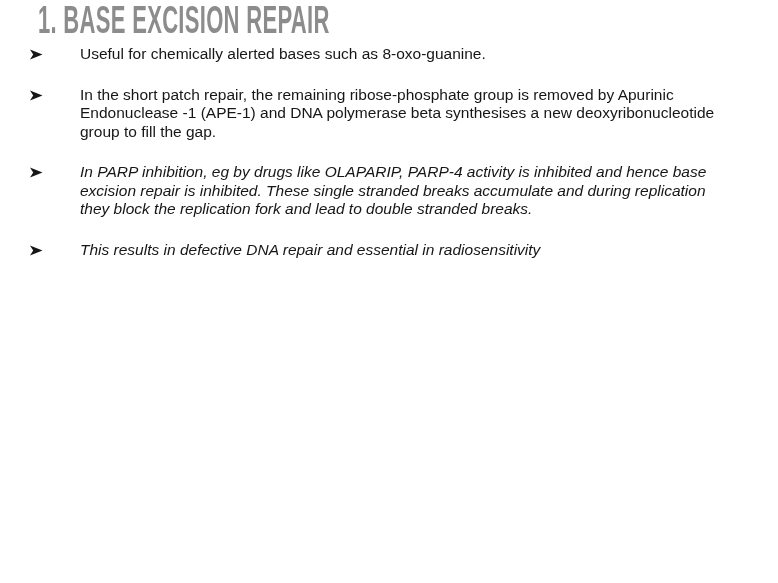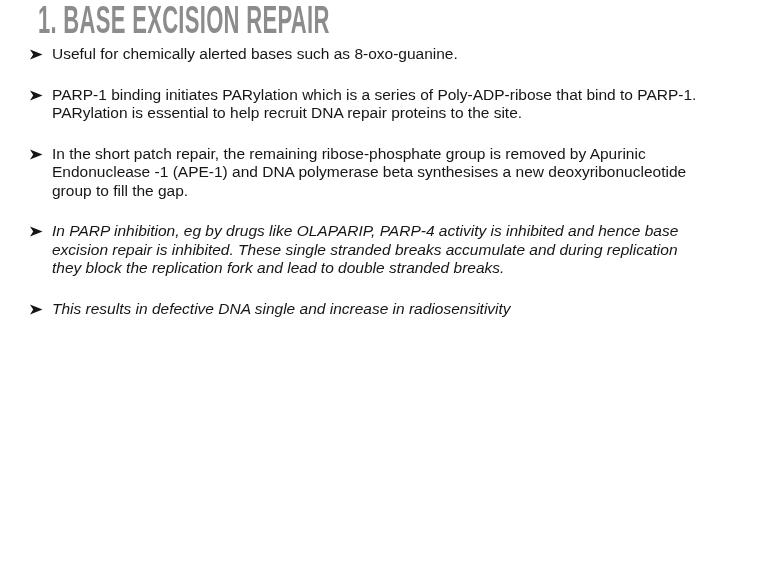--- a/index.html
+++ b/index.html
@@ -50,20 +50,21 @@
     font-size: 15.5px;
     line-height: 18.5px;
     color: #161616;
   }
   .bullet.italic {
     font-style: italic;
   }
   .bullet-text {
     display: block;
     white-space: pre-line;
+    margin-left: 28px;
   }
   .arrow {
     position: absolute;
     left: 0;
     top: 4px;
     width: 13px;
     height: 11px;
   }
   .arrow svg {
     display: block;
@@ -84,29 +85,20 @@
       <span class="arrow">
         <svg viewBox="0 0 13 11">
             <polygon points="0,0.5 12.5,5.5 0,10.5 3.2,5.5" fill="#161616"></polygon>
           </svg>
       </span>
       <span class="bullet-text">Useful for chemically alerted bases such as 8-oxo-guanine.</span>
     </li>
 
 
 
-    <li class="bullet">
-      <span class="arrow">
-        <svg viewBox="0 0 13 11">
-            <polygon points="0,0.5 12.5,5.5 0,10.5 3.2,5.5" fill="#161616"></polygon>
-          </svg>
-      </span>
-      <span class="bullet-text">PARP-1 binding initiates PARylation which is a series of Poly-ADP-ribose that bind to PARP-1.
-PARylation is essential to help recruit DNA repair proteins to the site.</span>
-    </li>
 
     <li class="bullet">
       <span class="arrow">
         <svg viewBox="0 0 13 11">
             <polygon points="0,0.5 12.5,5.5 0,10.5 3.2,5.5" fill="#161616"></polygon>
           </svg>
       </span>
       <span class="bullet-text">In the short patch repair, the remaining ribose-phosphate group is removed by Apurinic
 Endonuclease -1 (APE-1) and DNA polymerase beta synthesises a new deoxyribonucleotide
 group to fill the gap.</span>
@@ -123,17 +115,17 @@
 excision repair is inhibited. These single stranded breaks accumulate and during replication
 they block the replication fork and lead to double stranded breaks.</span>
     </li>
 
     <li class="bullet italic">
       <span class="arrow">
         <svg viewBox="0 0 13 11">
             <polygon points="0,0.5 12.5,5.5 0,10.5 3.2,5.5" fill="#161616"></polygon>
           </svg>
       </span>
-      <span class="bullet-text">This results in defective DNA single and increase in radiosensitivity</span>
+      <span class="bullet-text">This results in defective DNA repair and essential in radiosensitivity</span>
     </li>
 
   </ul>
 </div>
 
 </body></html>

